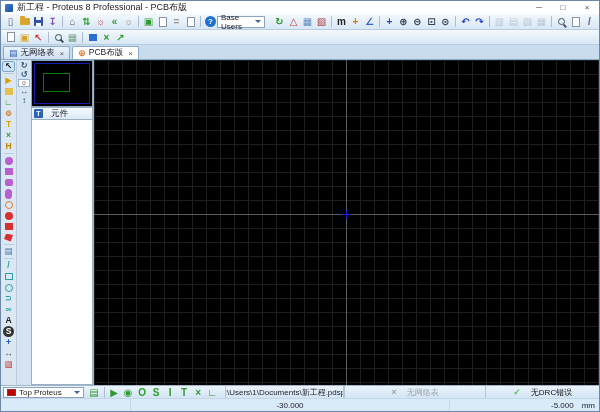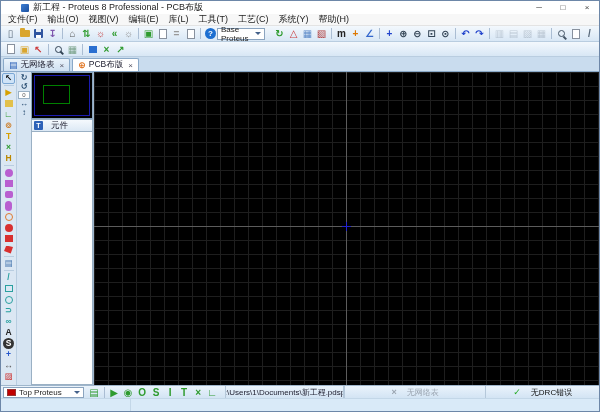--- a/index.html
+++ b/index.html
@@ -1,20 +1,20 @@
 <!DOCTYPE html>
 <html><head>
 <meta charset="utf-8">
 <style>
   html,body{margin:0;padding:0;background:#888;}
   *{box-sizing:border-box;font-family:"Liberation Sans","DejaVu Sans",sans-serif;}
   .win{width:600px;height:412px;background:#fff;border:1px solid #6d87a8;display:flex;flex-direction:column;overflow:hidden;}
 
   
-  .titlebar{height:13px;flex:none;display:flex;align-items:center;gap:4px;padding-left:20px;background:#fff;font-size:9px;color:#222;}
+  .titlebar{height:13px;flex:none;display:flex;align-items:center;gap:4px;padding-left:4px;background:#fff;font-size:9px;color:#222;}
   .appicon{width:8px;height:8px;flex:none;background:linear-gradient(135deg,#3d7fd4,#1b4f9e);border-radius:1px;}
   .wbtns{margin-left:auto;display:flex;height:100%;}
   .wbtn{width:24px;height:100%;display:flex;align-items:center;justify-content:center;font-size:8px;color:#444;}
 
   
   .menubar{height:12px;flex:none;display:flex;align-items:center;padding-left:2px;background:#f7f7f7;border-bottom:1px solid #e3e3e3;font-size:9px;color:#222;}
   .menu-item{padding:0 5px;white-space:nowrap;}
 
   
   .toolbar{flex:none;display:flex;align-items:center;padding:0 3px;background:linear-gradient(#f3f8fd,#d8e7f5);border-bottom:1px solid #b9cde0;}
@@ -112,31 +112,20 @@
   <div class="titlebar">
     <span class="appicon"></span>
     <span>新工程 - Proteus 8 Professional - PCB布版</span>
     <div class="wbtns">
       <span class="wbtn">─</span>
       <span class="wbtn">□</span>
       <span class="wbtn">×</span>
     </div>
   </div>
 
-  <div class="menubar" id="menubar">
-      <span class="menu-item">文件(F)</span>
-      <span class="menu-item">输出(O)</span>
-      <span class="menu-item">视图(V)</span>
-      <span class="menu-item">编辑(E)</span>
-      <span class="menu-item">库(L)</span>
-      <span class="menu-item">工具(T)</span>
-      <span class="menu-item">工艺(C)</span>
-      <span class="menu-item">系统(Y)</span>
-      <span class="menu-item">帮助(H)</span>
-    </div>
 
   <div class="toolbar row1">
     <div class="icon-strip" id="tb-main">
         <span class="tbtn">
           <span class="glyph" style="color: rgb(90, 106, 122);">▯</span>
         </span>
         <span class="tbtn">
           <span class="shp s-folder" style="color: rgb(217, 166, 46);"></span>
         </span>
         <span class="tbtn">
@@ -173,21 +162,21 @@
         </span>
         <span class="tbtn">
           <span class="shp s-page" style="color: rgb(136, 145, 158);"></span>
         </span>
         <span class="vsep"></span>
         <span class="tbtn">
           <span class="glyph cir" style="background: rgb(29, 111, 209); color: rgb(255, 255, 255);">?</span>
         </span>
       </div>
     <div class="combo" id="design-combo">
-      <span>Base Proteus</span>
+      <span>Base Users</span>
       <span class="combo-arrow"></span>
     </div>
     <div class="icon-strip" id="tb-right">
         <span class="tbtn">
           <span class="glyph" style="color: rgb(46, 155, 46);">↻</span>
         </span>
         <span class="tbtn">
           <span class="glyph" style="color: rgb(204, 68, 68);">△</span>
         </span>
         <span class="tbtn">
@@ -469,15 +458,22 @@
       <span>无网络表</span>
     </div>
     <div class="stat-seg stat-drc">
       <span class="stat-glyph" style="color: rgb(34, 170, 34);">✓</span>
       <span>无DRC错误</span>
     </div>
   </div>
 
   <div class="status2">
     <div class="s2-a"></div>
+    <div class="s2-b">
+      <span>-30.000</span>
+    </div>
+    <div class="s2-c">
+      <span>-5.000</span>
+      <span>mm</span>
+    </div>
   </div>
 
 </div>
 
 </body></html>

